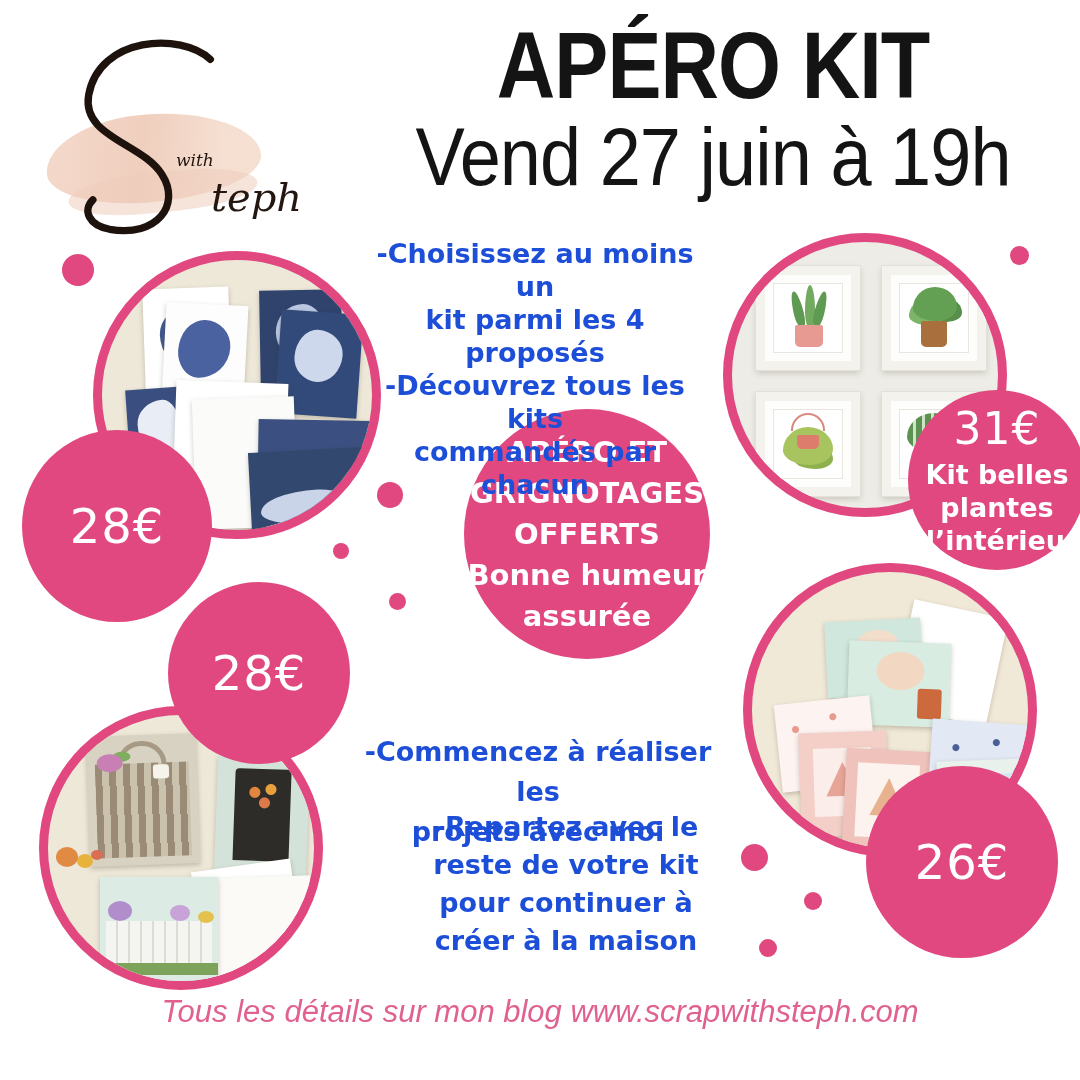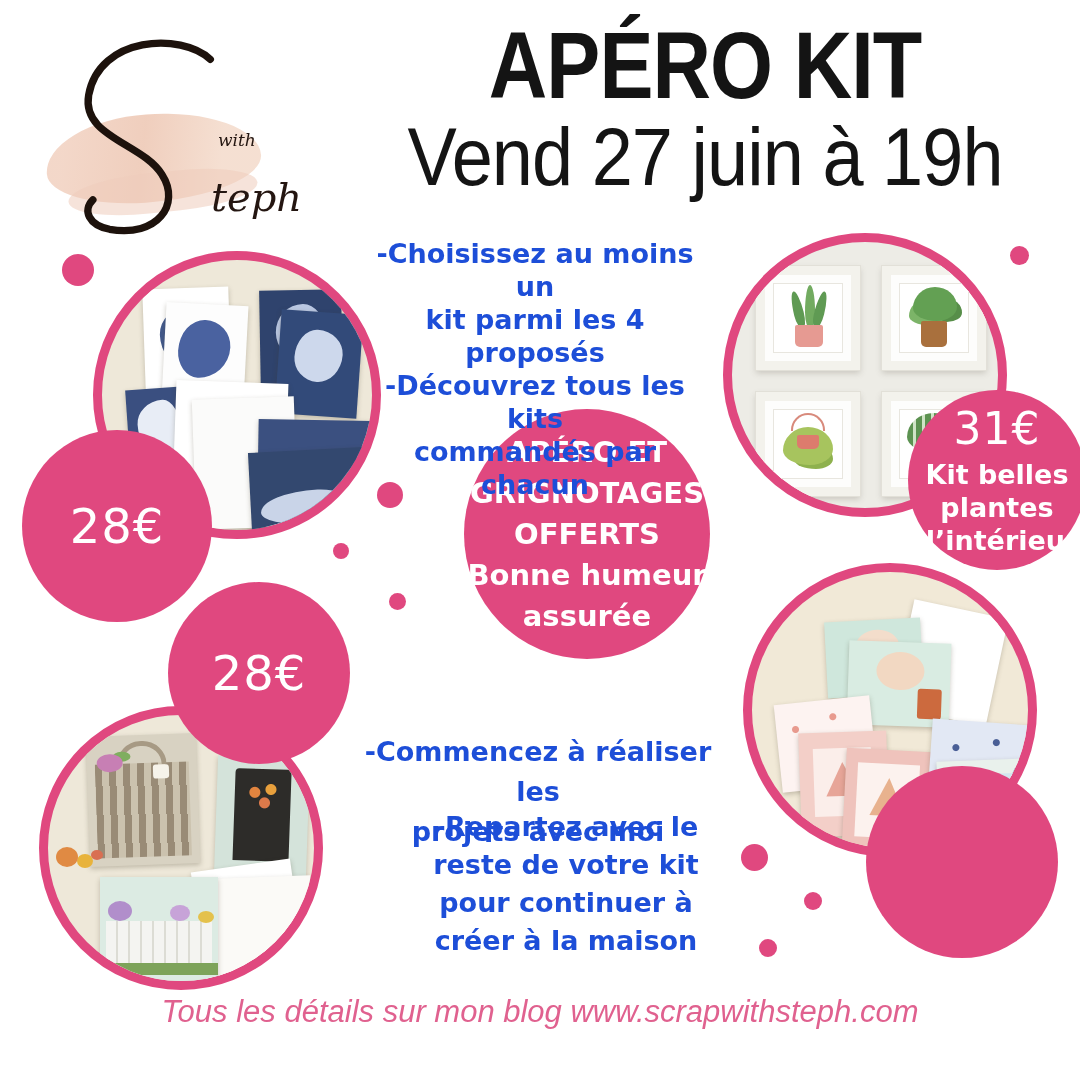--- a/index.html
+++ b/index.html
@@ -16,25 +16,25 @@
 
   
   .logo{left:28px;top:22px;width:280px;height:215px;}
   .brush{left:18px;top:92px;width:215px;height:88px;border-radius:48% 52% 55% 45%/60% 55% 45% 40%;
          background:linear-gradient(100deg,#f2d3c3 10%,#eec9b6 45%,#f4dccd 80%);transform:rotate(-4deg);opacity:.9;}
   .brush2{left:40px;top:150px;width:190px;height:40px;border-radius:50%/60%;
           background:#efccbb;transform:rotate(-6deg);opacity:.55;}
   .logo svg{left:6px;top:8px;}
   .logo-word{font-family:"DejaVu Serif",serif;font-style:italic;color:#241611;}
   .w-crap{left:92px;top:78px;font-size:42px;}
-  .w-with{left:148px;top:108px;font-size:17px;margin-left:42px;}
+  .w-with{left:148px;top:128px;font-size:17px;}
   .w-teph{left:183px;top:152px;font-size:40px;}
 
   
-  .header{left:340px;top:18px;width:730px;text-align:center;color:var(--ink);font-family:"Liberation Sans",sans-serif;}
+  .header{left:348px;top:18px;width:730px;text-align:center;color:var(--ink);font-family:"Liberation Sans",sans-serif;}
   .h-title{font-size:88px;font-weight:600;line-height:96px;display:inline-block;transform:scale(.92,1.08);letter-spacing:-1px;}
   .h-sub{font-size:77px;font-weight:500;line-height:84px;display:inline-block;transform:scale(.96,1.06);letter-spacing:-1px;}
   .h-loc{font-size:46px;font-weight:500;line-height:54px;}
 
   
   .dot{border-radius:50%;background:var(--pink);}
 
   
   .photo{border-radius:50%;border:9px solid var(--pink);background:var(--beige);overflow:hidden;}
   .card{position:absolute;box-shadow:0 2px 5px rgba(70,60,40,.28);}
@@ -212,20 +212,21 @@
   <div class="kit-name multiline" style="font-size:27px;line-height:33px">Kit belles
 plantes
 d’intérieur</div>
 </div>
 
 <div class="abs price" style="left:168px;top:582px;width:182px;height:182px">
   <div class="amount">28€</div>
 </div>
 
 <div class="abs price" style="left:866px;top:766px;width:192px;height:192px">
+  <div class="amount">26€</div>
 </div>
 
 <div class="abs center-badge">
   <div class="multiline">APÉRO ET
 GRIGNOTAGES
 OFFERTS
 Bonne humeur
 assurée</div>
 </div>
 

